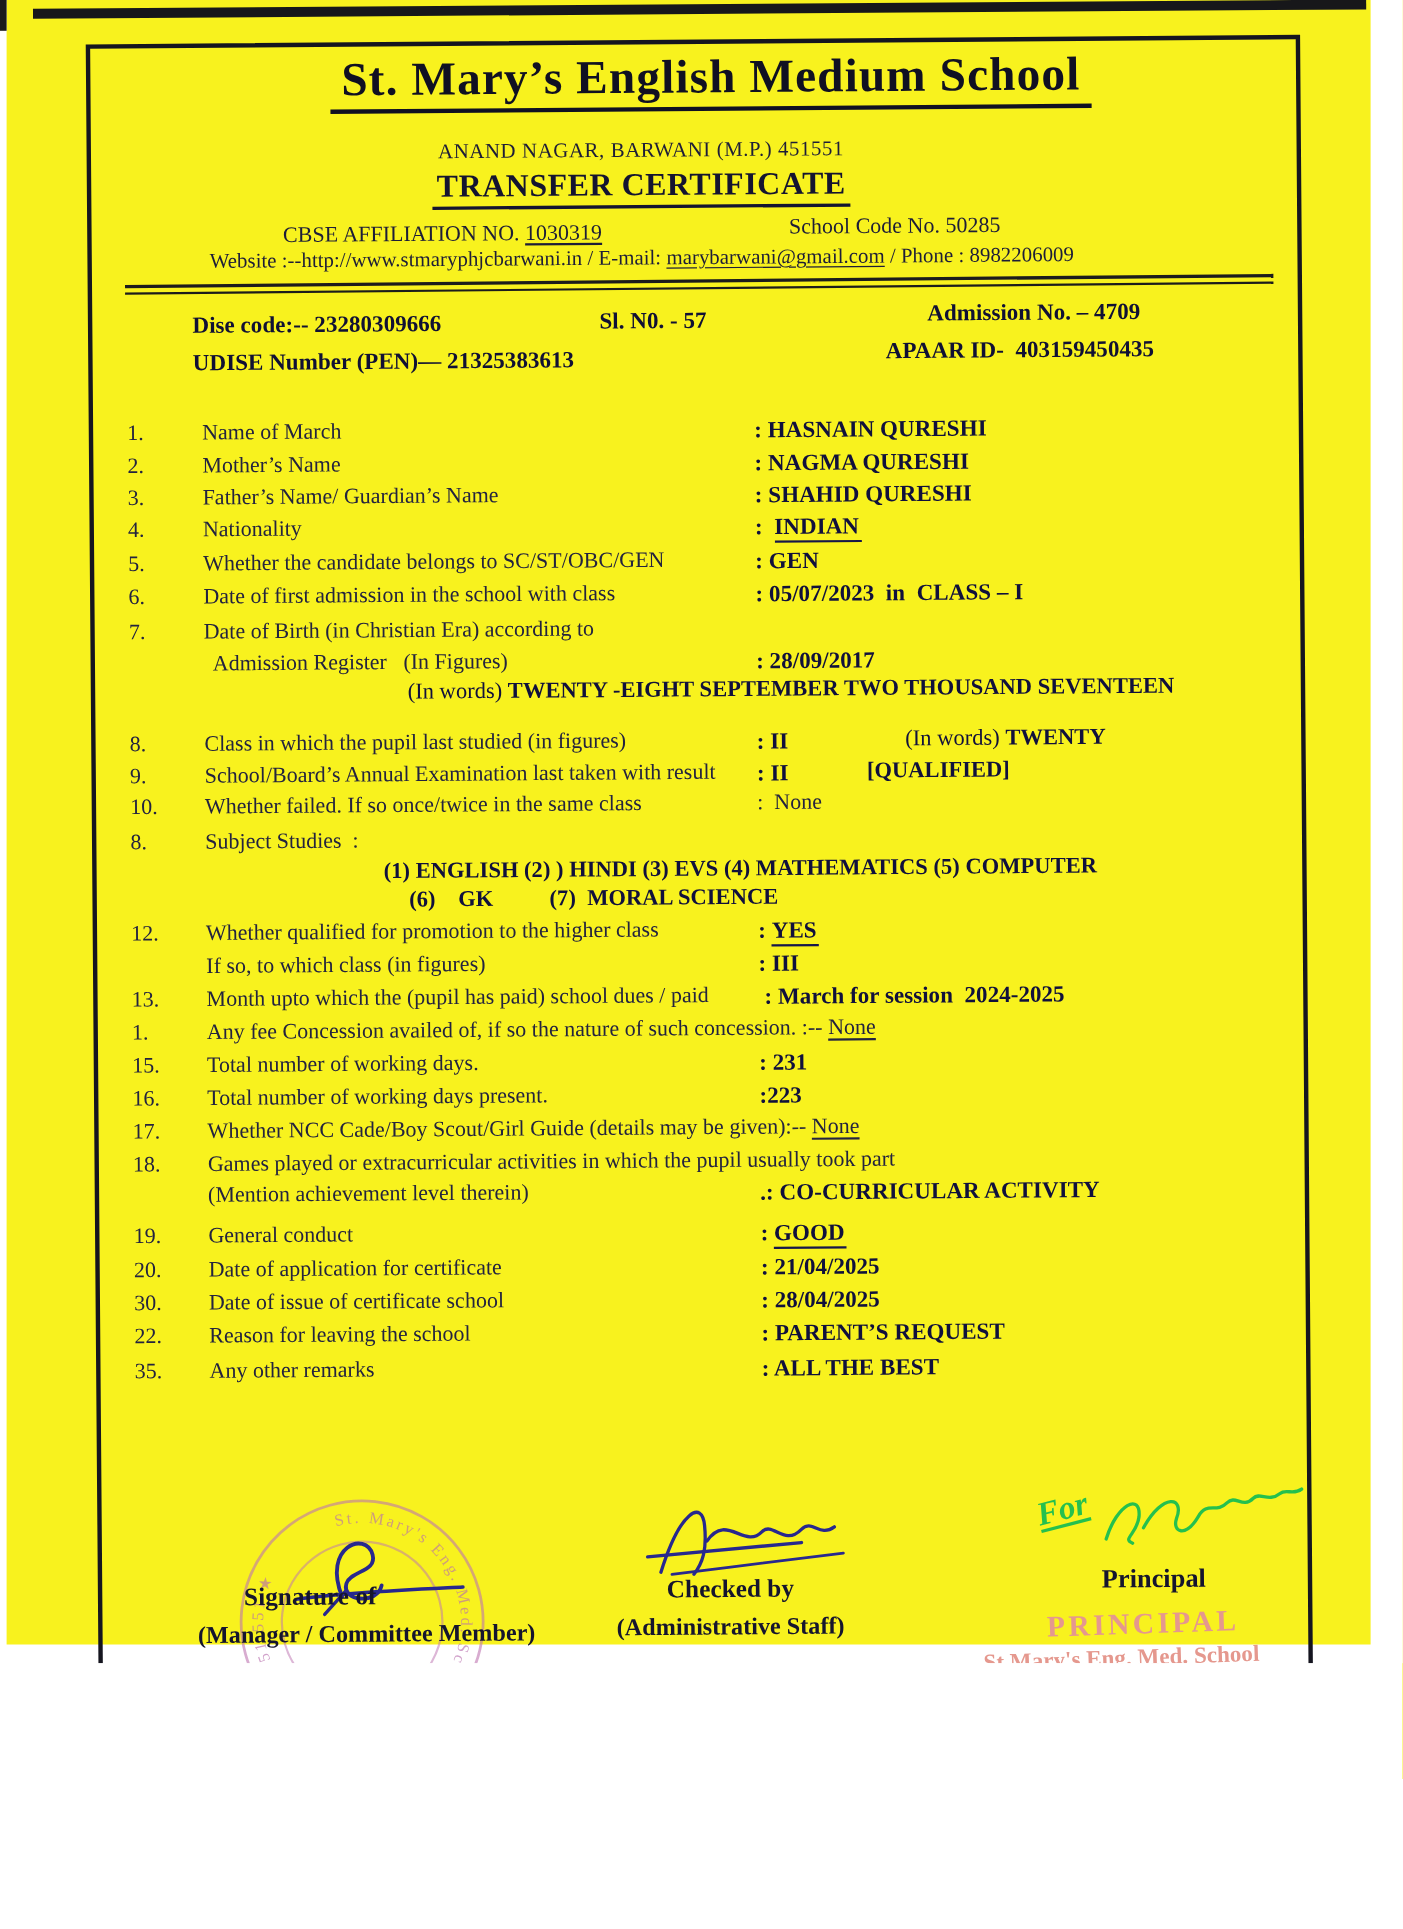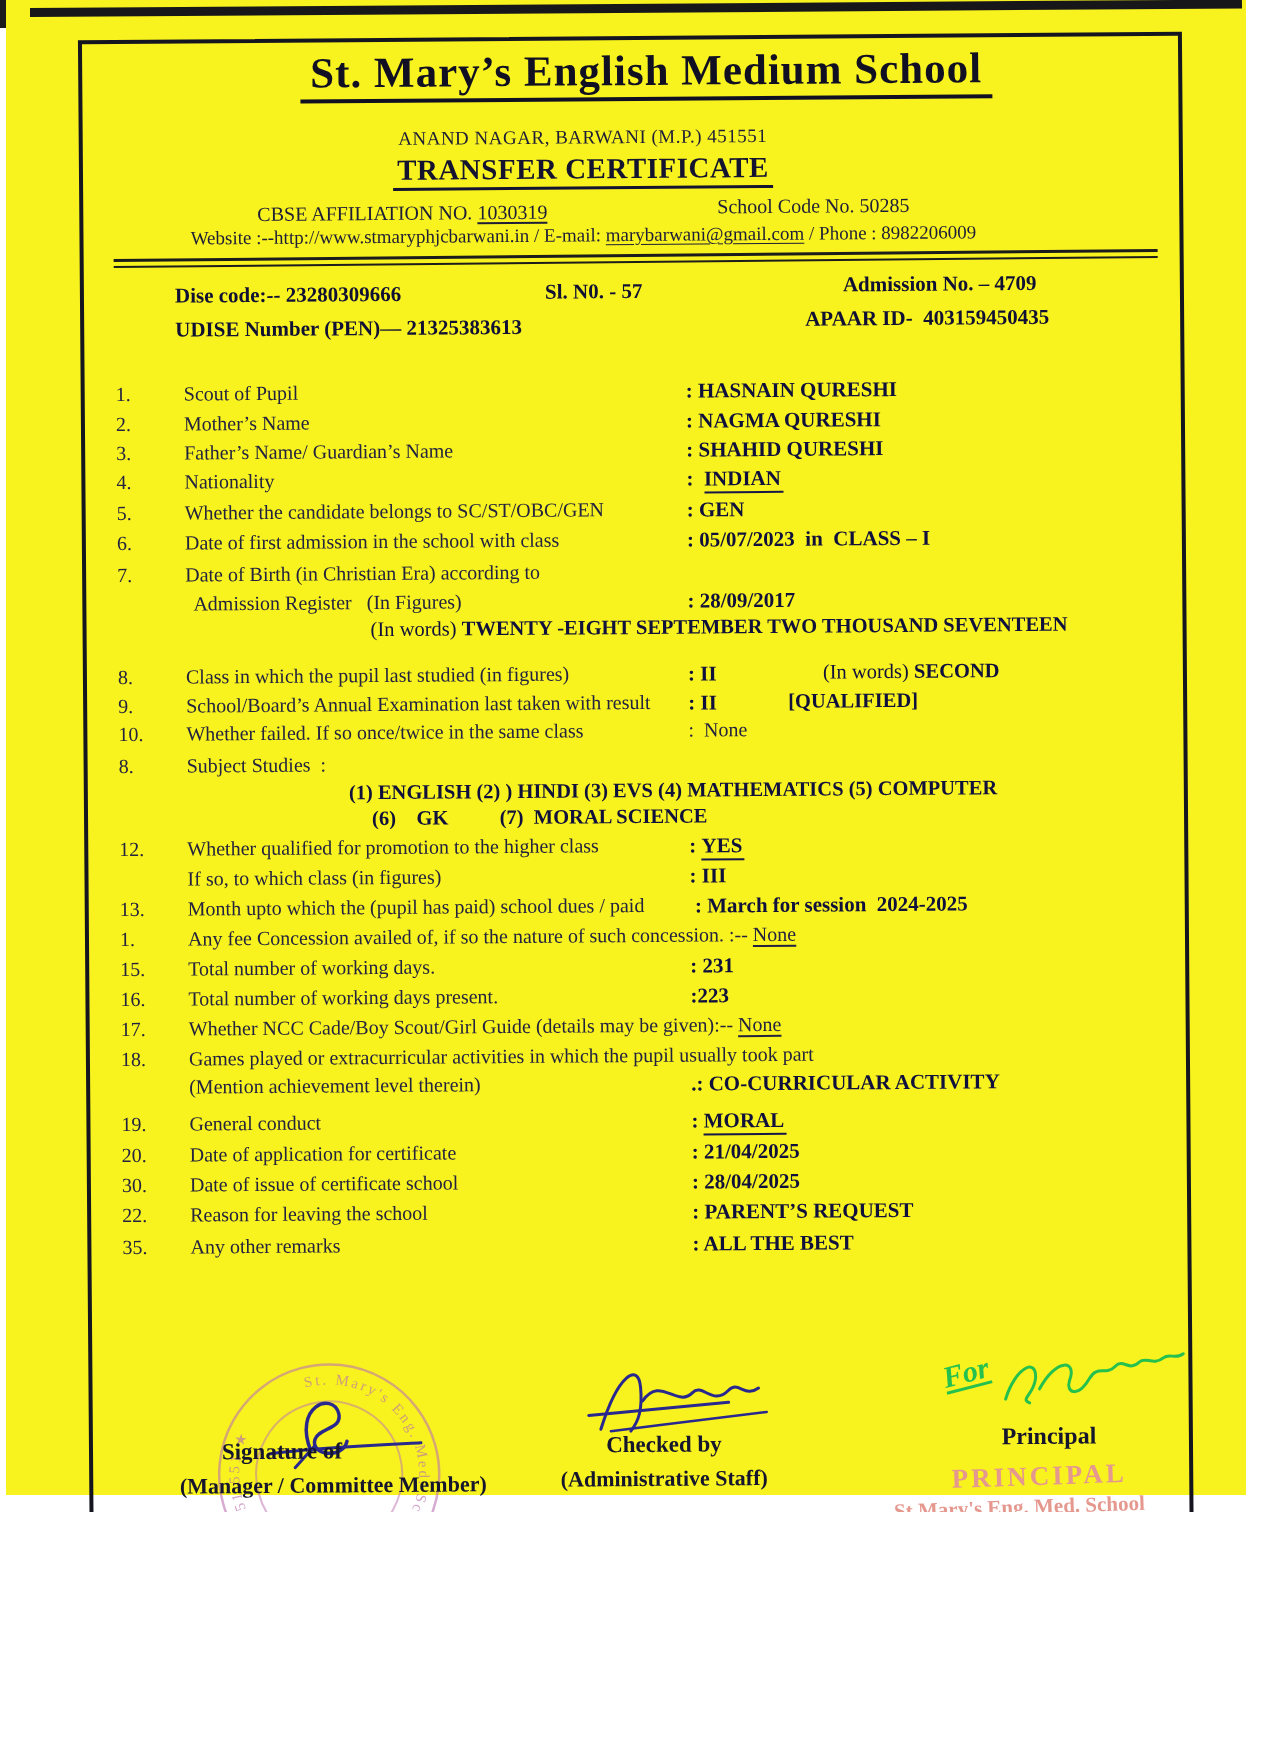--- a/index.html
+++ b/index.html
@@ -76,21 +76,21 @@
 
     <div class="meta" style="left:91px;top:240px;">Dise code:-- 23280309666</div>
     <div class="meta" style="left:461px;top:239px;">Sl. N0. - 57</div>
     <div class="meta" style="left:759px;top:234px;">Admission No. – 4709</div>
     <div class="meta" style="left:91px;top:274px;">UDISE Number (PEN)— 21325383613</div>
     <div class="meta" style="left:721px;top:268px;">APAAR ID-  403159450435</div>
 
     <div id="items">
         <div class="irow" style="top: 339px;">
           <span class="inum">1.</span>
-          <span class="ilabel">Scout of Pupil</span>
+          <span class="ilabel">Name of March</span>
           <span class="ivalue"><span>: </span><span>HASNAIN QURESHI</span></span>
         </div>
         <div class="irow" style="top: 369px;">
           <span class="inum">2.</span>
           <span class="ilabel">Mother’s Name</span>
           <span class="ivalue"><span>: </span><span>NAGMA QURESHI</span></span>
         </div>
         <div class="irow" style="top: 398px;">
           <span class="inum">3.</span>
           <span class="ilabel">Father’s Name/ Guardian’s Name</span>
@@ -119,21 +119,21 @@
           <span class="ilabel" style="left: 107px;">Admission Register   (In Figures)</span>
           <span class="ivalue"><span>: </span><span>28/09/2017</span></span>
         </div>
         <div class="irow" style="top: 576px;">
           <span class="iwords" style="left: 284px;"><span>(In words) </span><span class="bold">TWENTY -EIGHT SEPTEMBER TWO THOUSAND SEVENTEEN</span></span>
         </div>
         <div class="irow" style="top: 622px;">
           <span class="inum">8.</span>
           <span class="ilabel">Class in which the pupil last studied (in figures)</span>
           <span class="ivalue"><span>: </span><span>II</span></span>
-          <span class="iextra" style="left: 736px;"><span>(In words) </span><span class="bold">SECOND</span></span>
+          <span class="iextra" style="left: 736px;"><span>(In words) </span><span class="bold">TWENTY</span></span>
         </div>
         <div class="irow" style="top: 651px;">
           <span class="inum">9.</span>
           <span class="ilabel">School/Board’s Annual Examination last taken with result</span>
           <span class="ivalue"><span>: </span><span>II</span></span>
           <span class="iextra" style="left: 701px;"><span class="bold">[QUALIFIED]</span></span>
         </div>
         <div class="irow" style="top: 679px;">
           <span class="inum">10.</span>
           <span class="ilabel">Whether failed. If so once/twice in the same class</span>
@@ -185,21 +185,21 @@
           <span class="inum">18.</span>
           <span class="ilabel">Games played or extracurricular activities in which the pupil usually took part</span>
         </div>
         <div class="irow" style="top: 1032px;">
           <span class="ilabel">(Mention achievement level therein)</span>
           <span class="ivalue"><span>.: </span><span>CO-CURRICULAR ACTIVITY</span></span>
         </div>
         <div class="irow" style="top: 1069px;">
           <span class="inum">19.</span>
           <span class="ilabel">General conduct</span>
-          <span class="ivalue"><span>: </span><span class="u">MORAL</span></span>
+          <span class="ivalue"><span>: </span><span class="u">GOOD</span></span>
         </div>
         <div class="irow" style="top: 1100px;">
           <span class="inum">20.</span>
           <span class="ilabel">Date of application for certificate</span>
           <span class="ivalue"><span>: </span><span>21/04/2025</span></span>
         </div>
         <div class="irow" style="top: 1130px;">
           <span class="inum">30.</span>
           <span class="ilabel">Date of issue of certificate school</span>
           <span class="ivalue"><span>: </span><span>28/04/2025</span></span>

